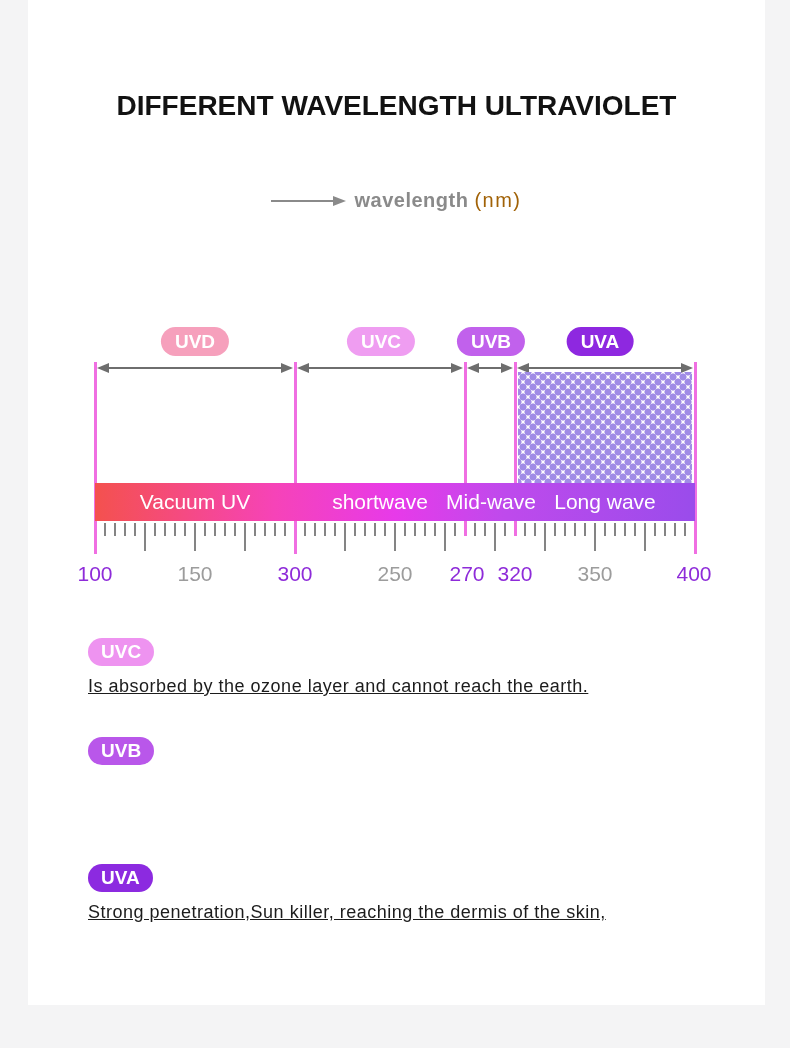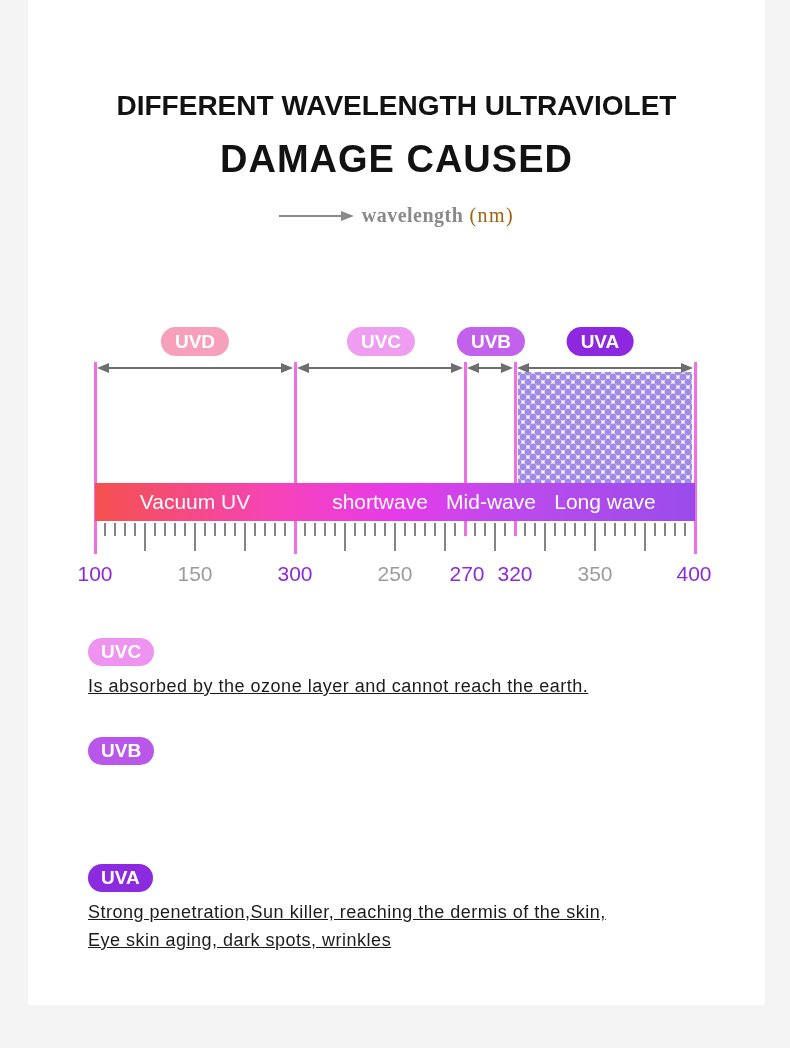--- a/index.html
+++ b/index.html
@@ -8,22 +8,22 @@
     background:#f4f4f5;
     font-family:"Liberation Sans", sans-serif;
   }
   .card{position:absolute;left:28px;top:0;width:737px;height:1005px;background:#ffffff;}
 
   .title1{position:absolute;top:90px;left:0;width:100%;text-align:center;
     font-size:28px;font-weight:700;color:#121212;letter-spacing:0;}
   .title2{position:absolute;top:138px;left:0;width:100%;text-align:center;
     font-size:38px;font-weight:700;color:#121212;letter-spacing:1px;}
 
-  .wl-row{position:absolute;top:204px;left:0;width:100%;display:flex;
-    justify-content:center;align-items:center;font-family:Liberation Serif, serif;}
+  .wl-row{position:absolute;top:189px;left:0;width:100%;display:flex;
+    justify-content:center;align-items:center;}
   .wl-arrow{display:flex;align-items:center;margin-right:8px;}
   .wl-line{width:62px;height:2px;background:#8a8a8a;}
   .wl-head{width:0;height:0;border-left:13px solid #8a8a8a;
     border-top:5px solid transparent;border-bottom:5px solid transparent;}
   .wl-label{font-size:20px;font-weight:700;color:#8a8a8a;letter-spacing:0.5px;}
   .wl-unit{font-size:20px;color:#a16207;letter-spacing:1.5px;margin-left:6px;}
 
   .band-badge{position:absolute;top:327px;height:29px;line-height:29px;
     padding:0 14px;border-radius:15px;color:#fff;font-weight:700;font-size:19px;
     transform:translateX(-50%);}
@@ -56,21 +56,20 @@
     padding:0 13px;border-radius:14px;color:#fff;font-weight:700;font-size:19px;}
   .sec-text{position:absolute;left:60px;width:620px;font-size:18px;color:#1c1c1c;
     letter-spacing:0.5px;line-height:28px;text-decoration:underline;}
 </style>
 </head>
 <body>
 
 <div class="card">
 
   <div class="title1">DIFFERENT WAVELENGTH ULTRAVIOLET</div>
-  <div class="title2">DAMAGE CAUSED</div>
 
   <div class="wl-row">
     <span class="wl-arrow">
       <span class="wl-line"></span>
         <span class="wl-head"></span>
     </span>
     <span class="wl-label">wavelength</span>
     <span class="wl-unit">(nm)</span>
   </div>
 
@@ -185,16 +184,15 @@
   <span class="sec-badge" style="top: 638px; background-color: rgb(238, 147, 240);">UVC</span>
   <div class="sec-text" style="top:672px">
     <div>Is absorbed by the ozone layer and cannot reach the earth.</div>
   </div>
 
   <span class="sec-badge" style="top: 737px; background-color: rgb(185, 87, 234);">UVB</span>
 
   <span class="sec-badge" style="top: 864px; background-color: rgb(140, 42, 224);">UVA</span>
   <div class="sec-text" style="top:898px">
     <div>Strong penetration,Sun killer, reaching the dermis of the skin,</div>
-    <div>Eye skin aging, dark spots, wrinkles</div>
   </div>
 
 </div>
 
 </body></html>

